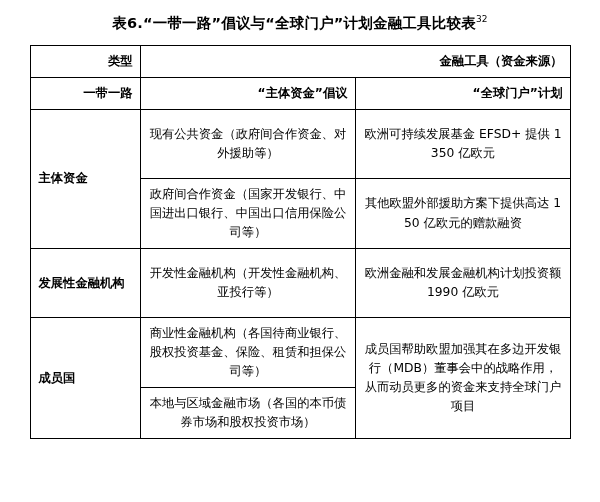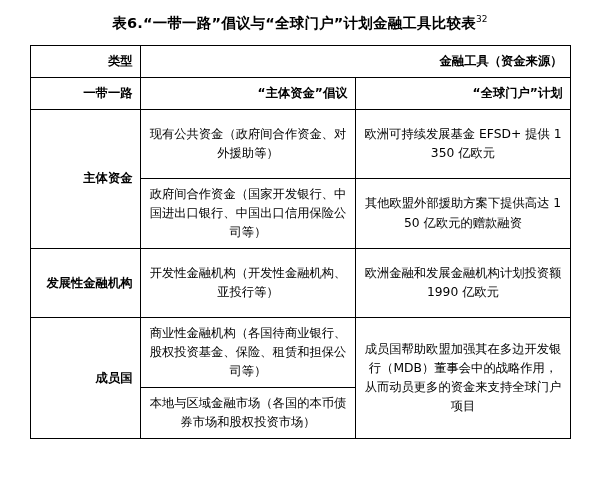--- a/index.html
+++ b/index.html
@@ -49,21 +49,21 @@
     word-break: break-all;
   }
   .col-a { width: 110px; }
   .col-b { width: 215px; }
   .col-c { width: 215px; }
   .hdr {
     text-align: right;
     font-weight: bold;
   }
   .rowlabel {
-    text-align: right;
+    text-align: left;
     font-weight: bold;
   }
   .cell {
     text-align: center;
   }
   .tall { height: 56px; }
 </style>
 </head>
 <body>
 

